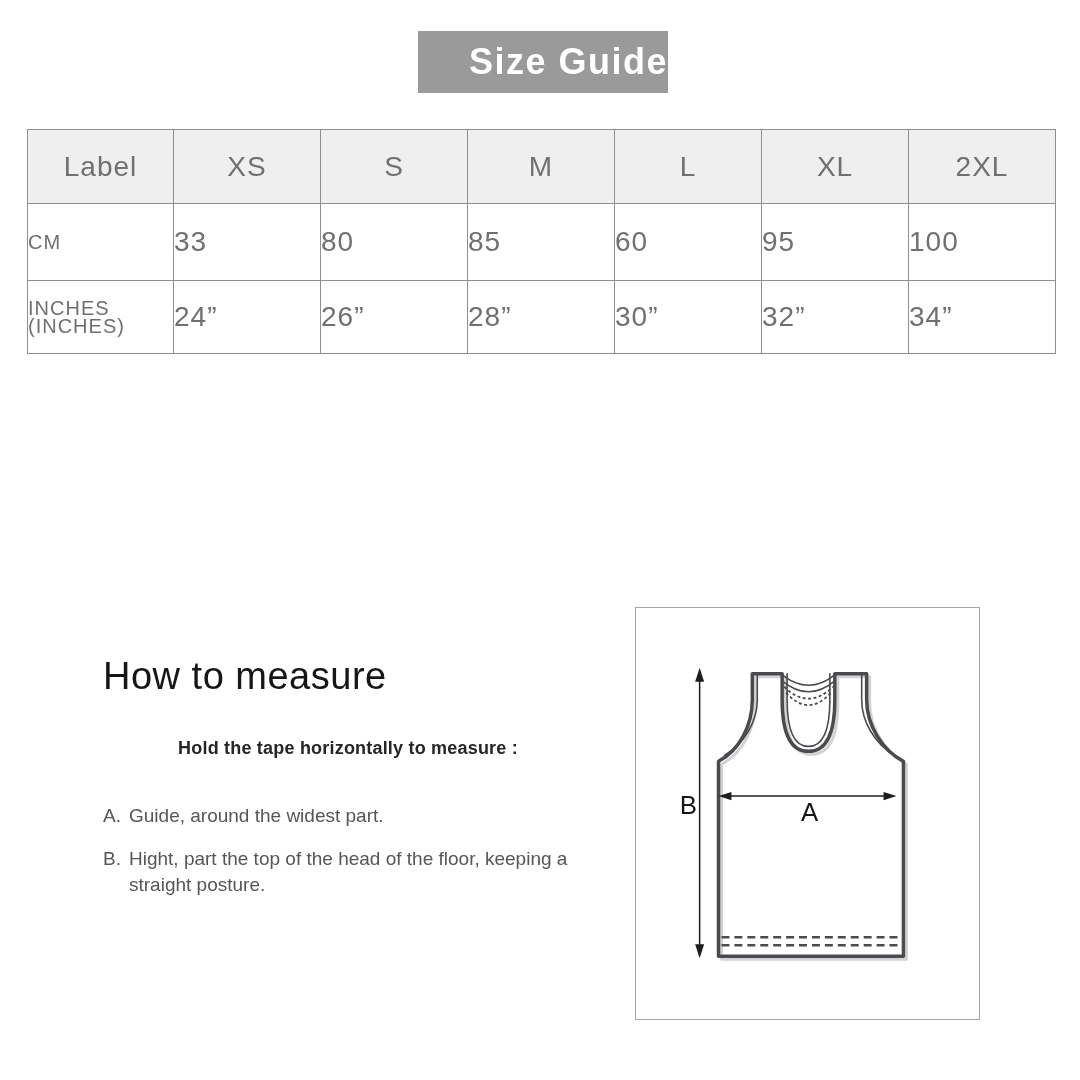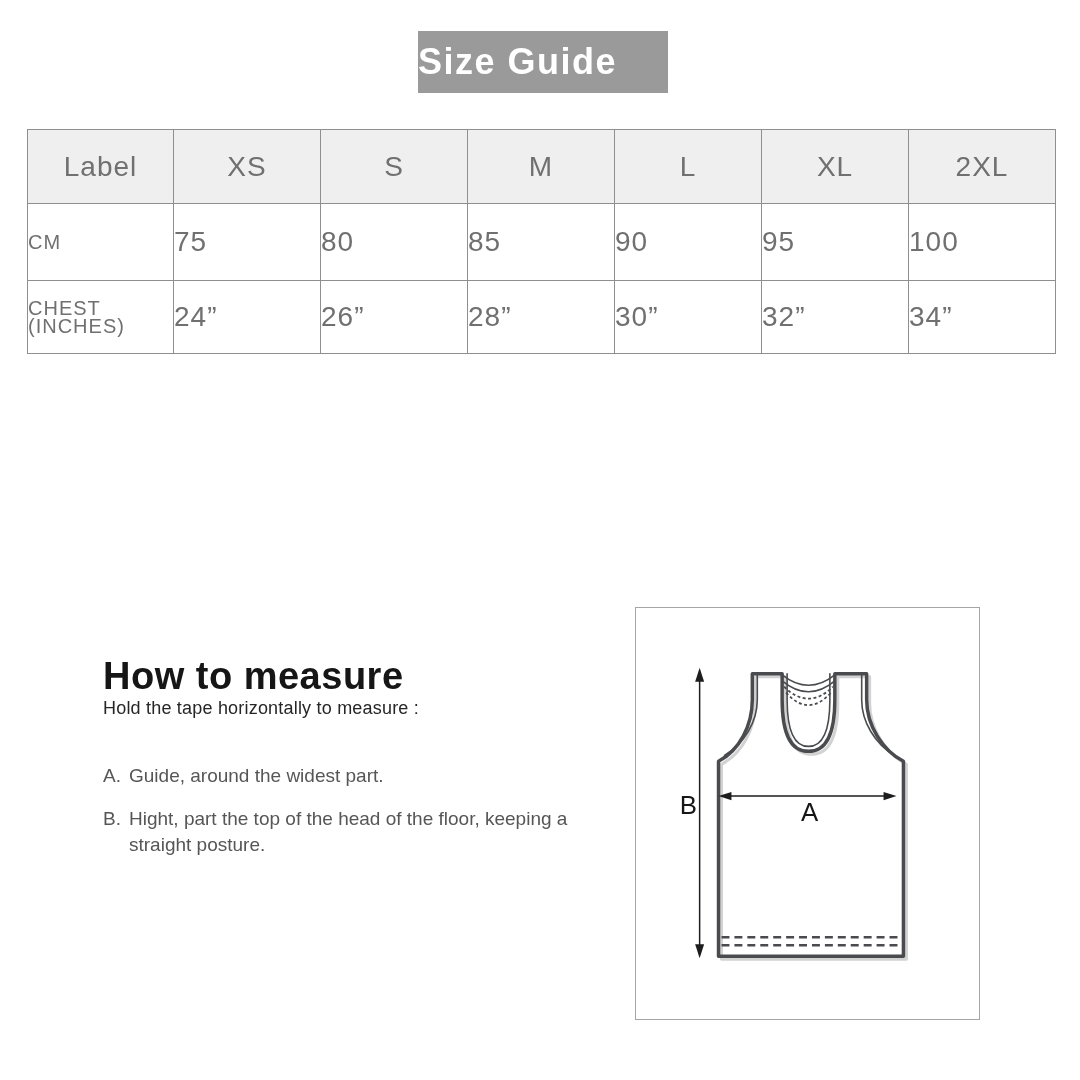--- a/index.html
+++ b/index.html
@@ -18,21 +18,21 @@
   }
   *{box-sizing:border-box;margin:0;padding:0;}
   html,body{background:#ffffff;}
   body{font-family:"Liberation Sans", sans-serif;}
   .page{position:relative;width:1080px;height:1080px;background:#fff;overflow:hidden;}
 
   
   .title-box{
     position:absolute;left:418px;top:31px;width:250px;height:62px;
     background:var(--title-bg);color:var(--title-text);
-    display:flex;align-items:center;justify-content:flex-start;
+    display:flex;align-items:center;justify-content:flex-end;
     font-size:36px;font-weight:bold;letter-spacing:1.5px;
   }
 
   
   table.size-table{
     position:absolute;left:27px;top:129px;width:1028px;
     border-collapse:collapse;table-layout:fixed;
     color:var(--table-text);
   }
   .size-table th,.size-table td{
@@ -48,26 +48,26 @@
   }
   .size-table tbody tr:nth-child(1) td{height:77px;}
   .size-table tbody tr:nth-child(2) td{height:73px;}
   .size-table tbody tr:nth-child(3) td{height:77px;}
   .size-table td.val{font-size:28px;letter-spacing:1px;}
   .size-table td.rowlabel{font-size:20px;letter-spacing:1px;line-height:18px;}
 
   
   .howto{position:absolute;left:103px;top:655px;width:490px;color:var(--body-text);}
   .howto h2{
-    font-size:38px;font-weight:700;color:var(--heading-text);
-    letter-spacing:.5px;
+    font-size:38px;font-weight:400;color:var(--heading-text);
+    letter-spacing:.5px;margin-bottom:40px;
   }
   .howto .intro{
-    font-size:18px;font-weight:normal;color:var(--intro-text);
-    letter-spacing:.2px;margin-bottom:44px;
+    font-size:18px;font-weight:bold;color:var(--intro-text);
+    letter-spacing:.2px;margin-bottom:44px;text-align:center;
   }
   .measure-item{display:flex;font-size:19px;line-height:26px;margin-bottom:17px;}
   .measure-item .key{width:26px;flex:none;}
   .measure-item .txt{flex:1;}
 
   
   .diagram{
     position:absolute;left:635px;top:607px;width:345px;height:413px;
     border:1px solid var(--diagram-border);background:#fff;
   }
@@ -109,30 +109,30 @@
         <th>L</th>
         <th>XL</th>
         <th>2XL</th>
       </tr>
     </thead>
     <tbody>
       <tr>
         <td class="rowlabel">
           <div>CM</div>
         </td>
-        <td class="val">75</td>
+        <td class="val">33</td>
         <td class="val">80</td>
         <td class="val">85</td>
-        <td class="val">90</td>
+        <td class="val">60</td>
         <td class="val">95</td>
         <td class="val">100</td>
       </tr>
       <tr>
         <td class="rowlabel">
-          <div>CHEST</div>
+          <div>INCHES</div>
           <div>(INCHES)</div>
         </td>
         <td class="val">24”</td>
         <td class="val">26”</td>
         <td class="val">28”</td>
         <td class="val">30”</td>
         <td class="val">32”</td>
         <td class="val">34”</td>
       </tr>
     </tbody>

